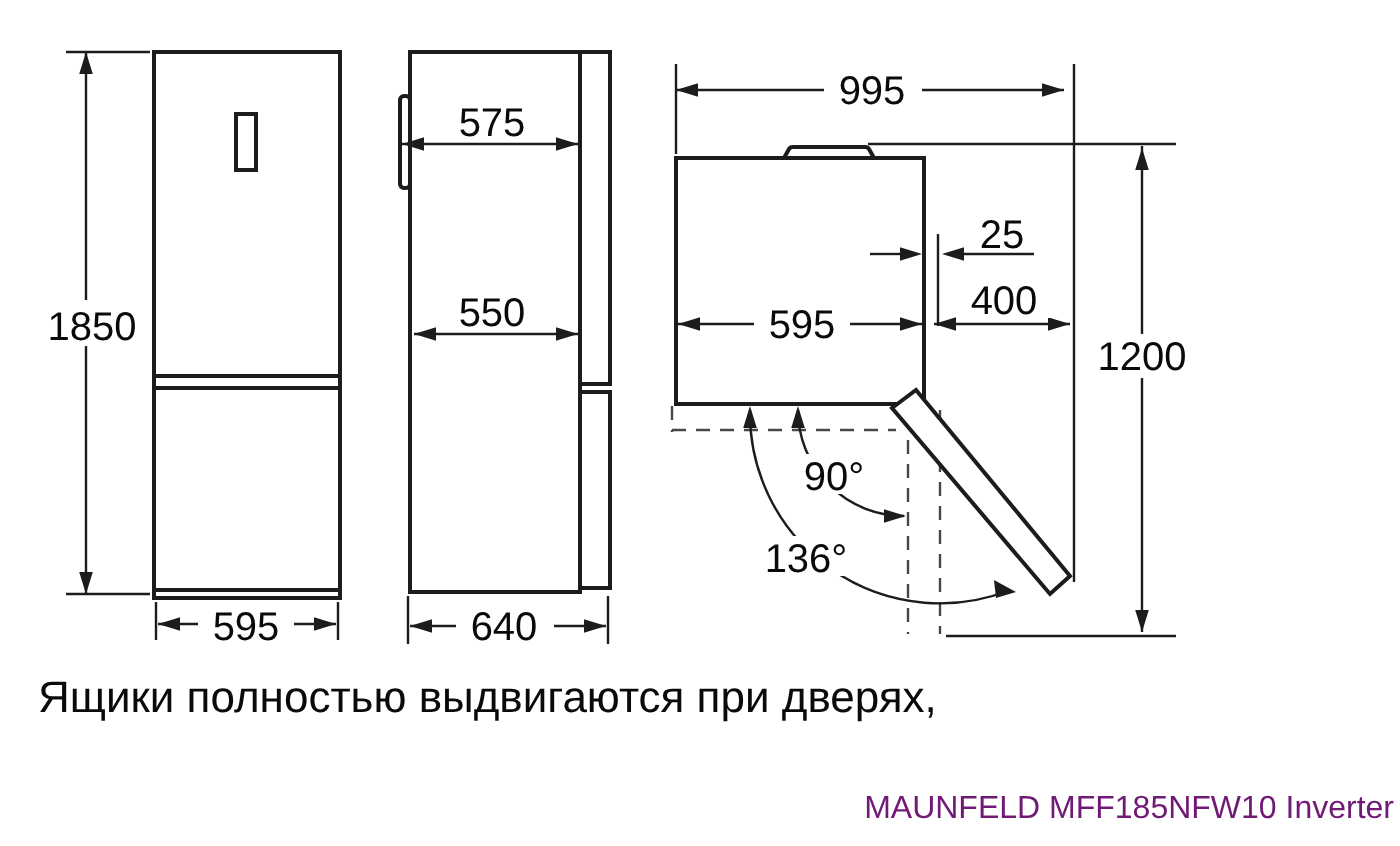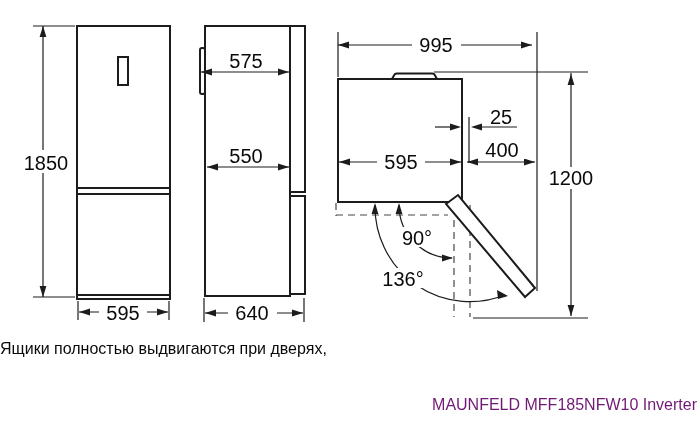--- a/index.html
+++ b/index.html
@@ -10,21 +10,21 @@
   .diagram-svg{position:absolute;left:0;top:0;}
   .outline{fill:#ffffff;stroke:#1c1c1c;stroke-width:2;}
   .thinline{stroke:#1c1c1c;stroke-width:2;fill:none;}
   .dim{stroke:#1c1c1c;stroke-width:1.2;fill:none;}
   .dash{stroke:#474747;stroke-width:1.2;fill:none;stroke-dasharray:7 5;}
   .arrow{fill:#1c1c1c;stroke:none;}
   .lblbg{fill:#ffffff;stroke:none;}
   .lbl{font-family:"Liberation Sans", sans-serif;font-size:20px;fill:#0a0a0a;
        text-anchor:middle;}
   .note{
-    position:absolute;left:0;top:334px;font-size:16px;line-height:30px;
+    position:absolute;left:19px;top:334px;font-size:22px;line-height:30px;
     color:#0a0a0a;white-space:nowrap;
   }
   .model{
     position:absolute;right:3px;top:396px;font-size:16px;color:#701a75;
     text-align:right;white-space:nowrap;
   }
 </style>
 </head>
 <body>
 

